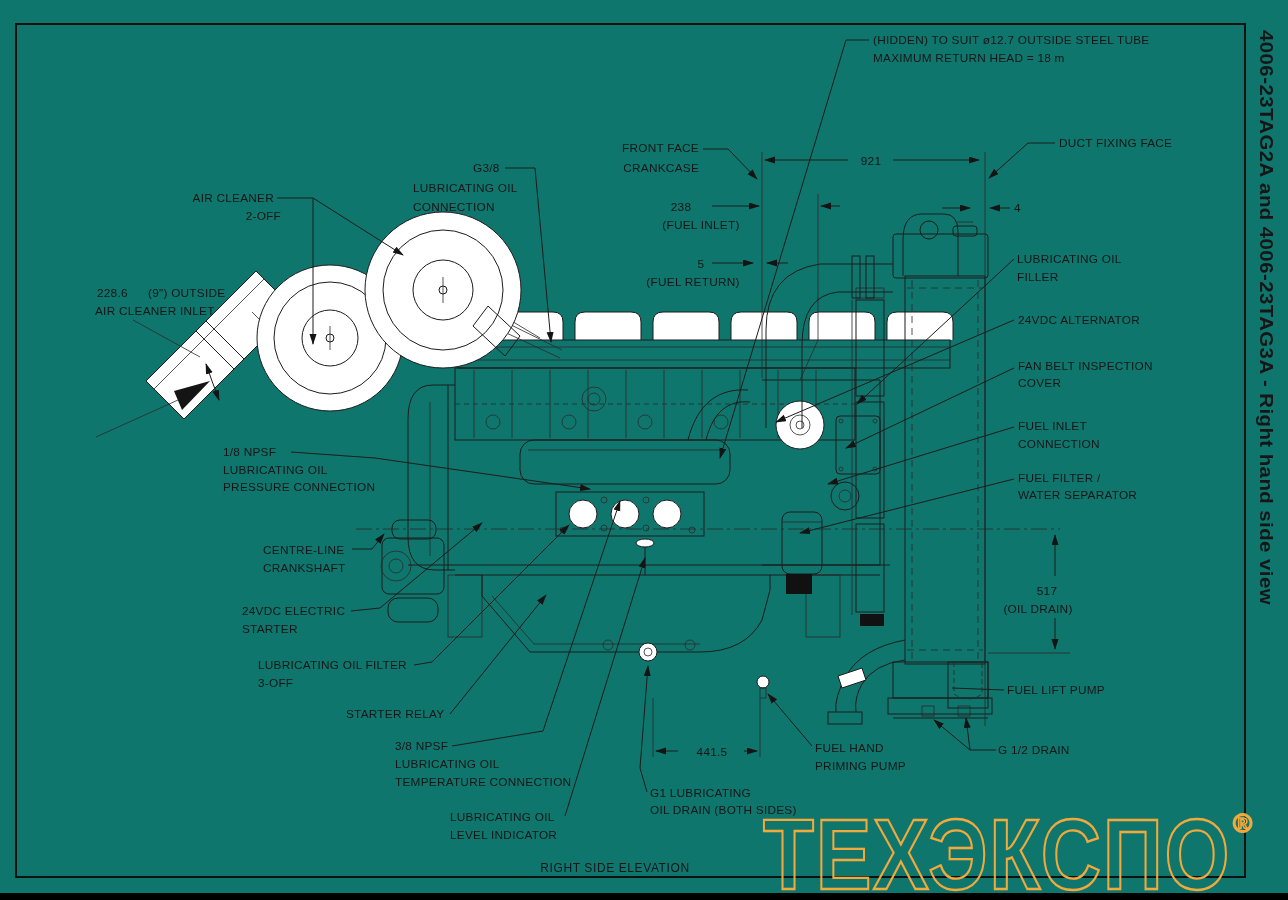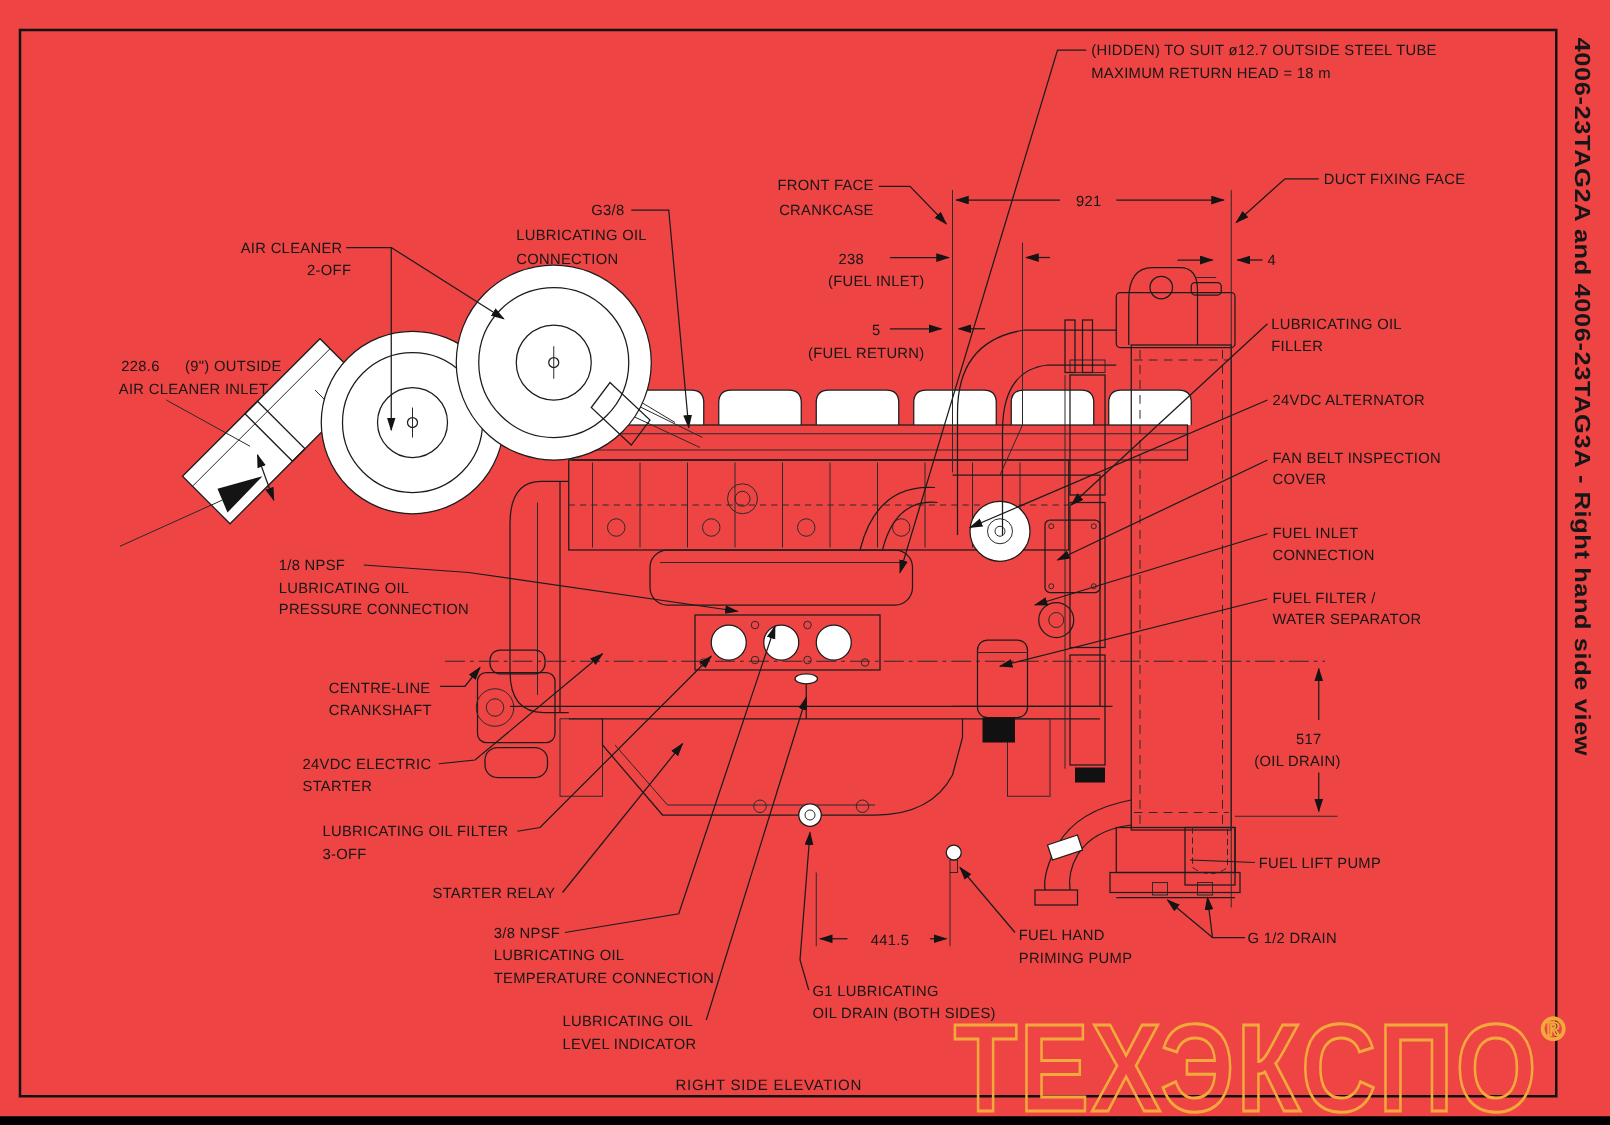--- a/index.html
+++ b/index.html
@@ -1,16 +1,16 @@
 <!DOCTYPE html>
 <html><head>
 <meta charset="utf-8">
 <style>
   html,body{margin:0;padding:0;background:#ffffff;}
-  .page{position:relative;width:1288px;height:900px;background:#ef4444;overflow:hidden;
+  .page{position:relative;width:1288px;height:900px;background:#0f766e;overflow:hidden;
         font-family:"Liberation Sans", sans-serif;}
   svg{position:absolute;left:0;top:0;}
   text{fill:#161616;font-family:"Liberation Sans", sans-serif;font-size:11.8px;letter-spacing:.25px;}
   .dim{font-size:11.8px;}
   .cap{font-size:12px;letter-spacing:.6px;}
   .vtitle{font-size:17.5px;font-weight:bold;letter-spacing:.4px;}
   .wm{font-size:100px;font-weight:bold;letter-spacing:2px;fill:none;stroke:#f2a93b;stroke-width:2.4px;}
   .wmr{font-size:26px;font-weight:bold;fill:none;stroke:#f2a93b;stroke-width:1.6px;}
   .ln{stroke:#1c1c1c;stroke-width:1;fill:none;}
   .lt{stroke:#2a2a2a;stroke-width:.8;fill:none;}

